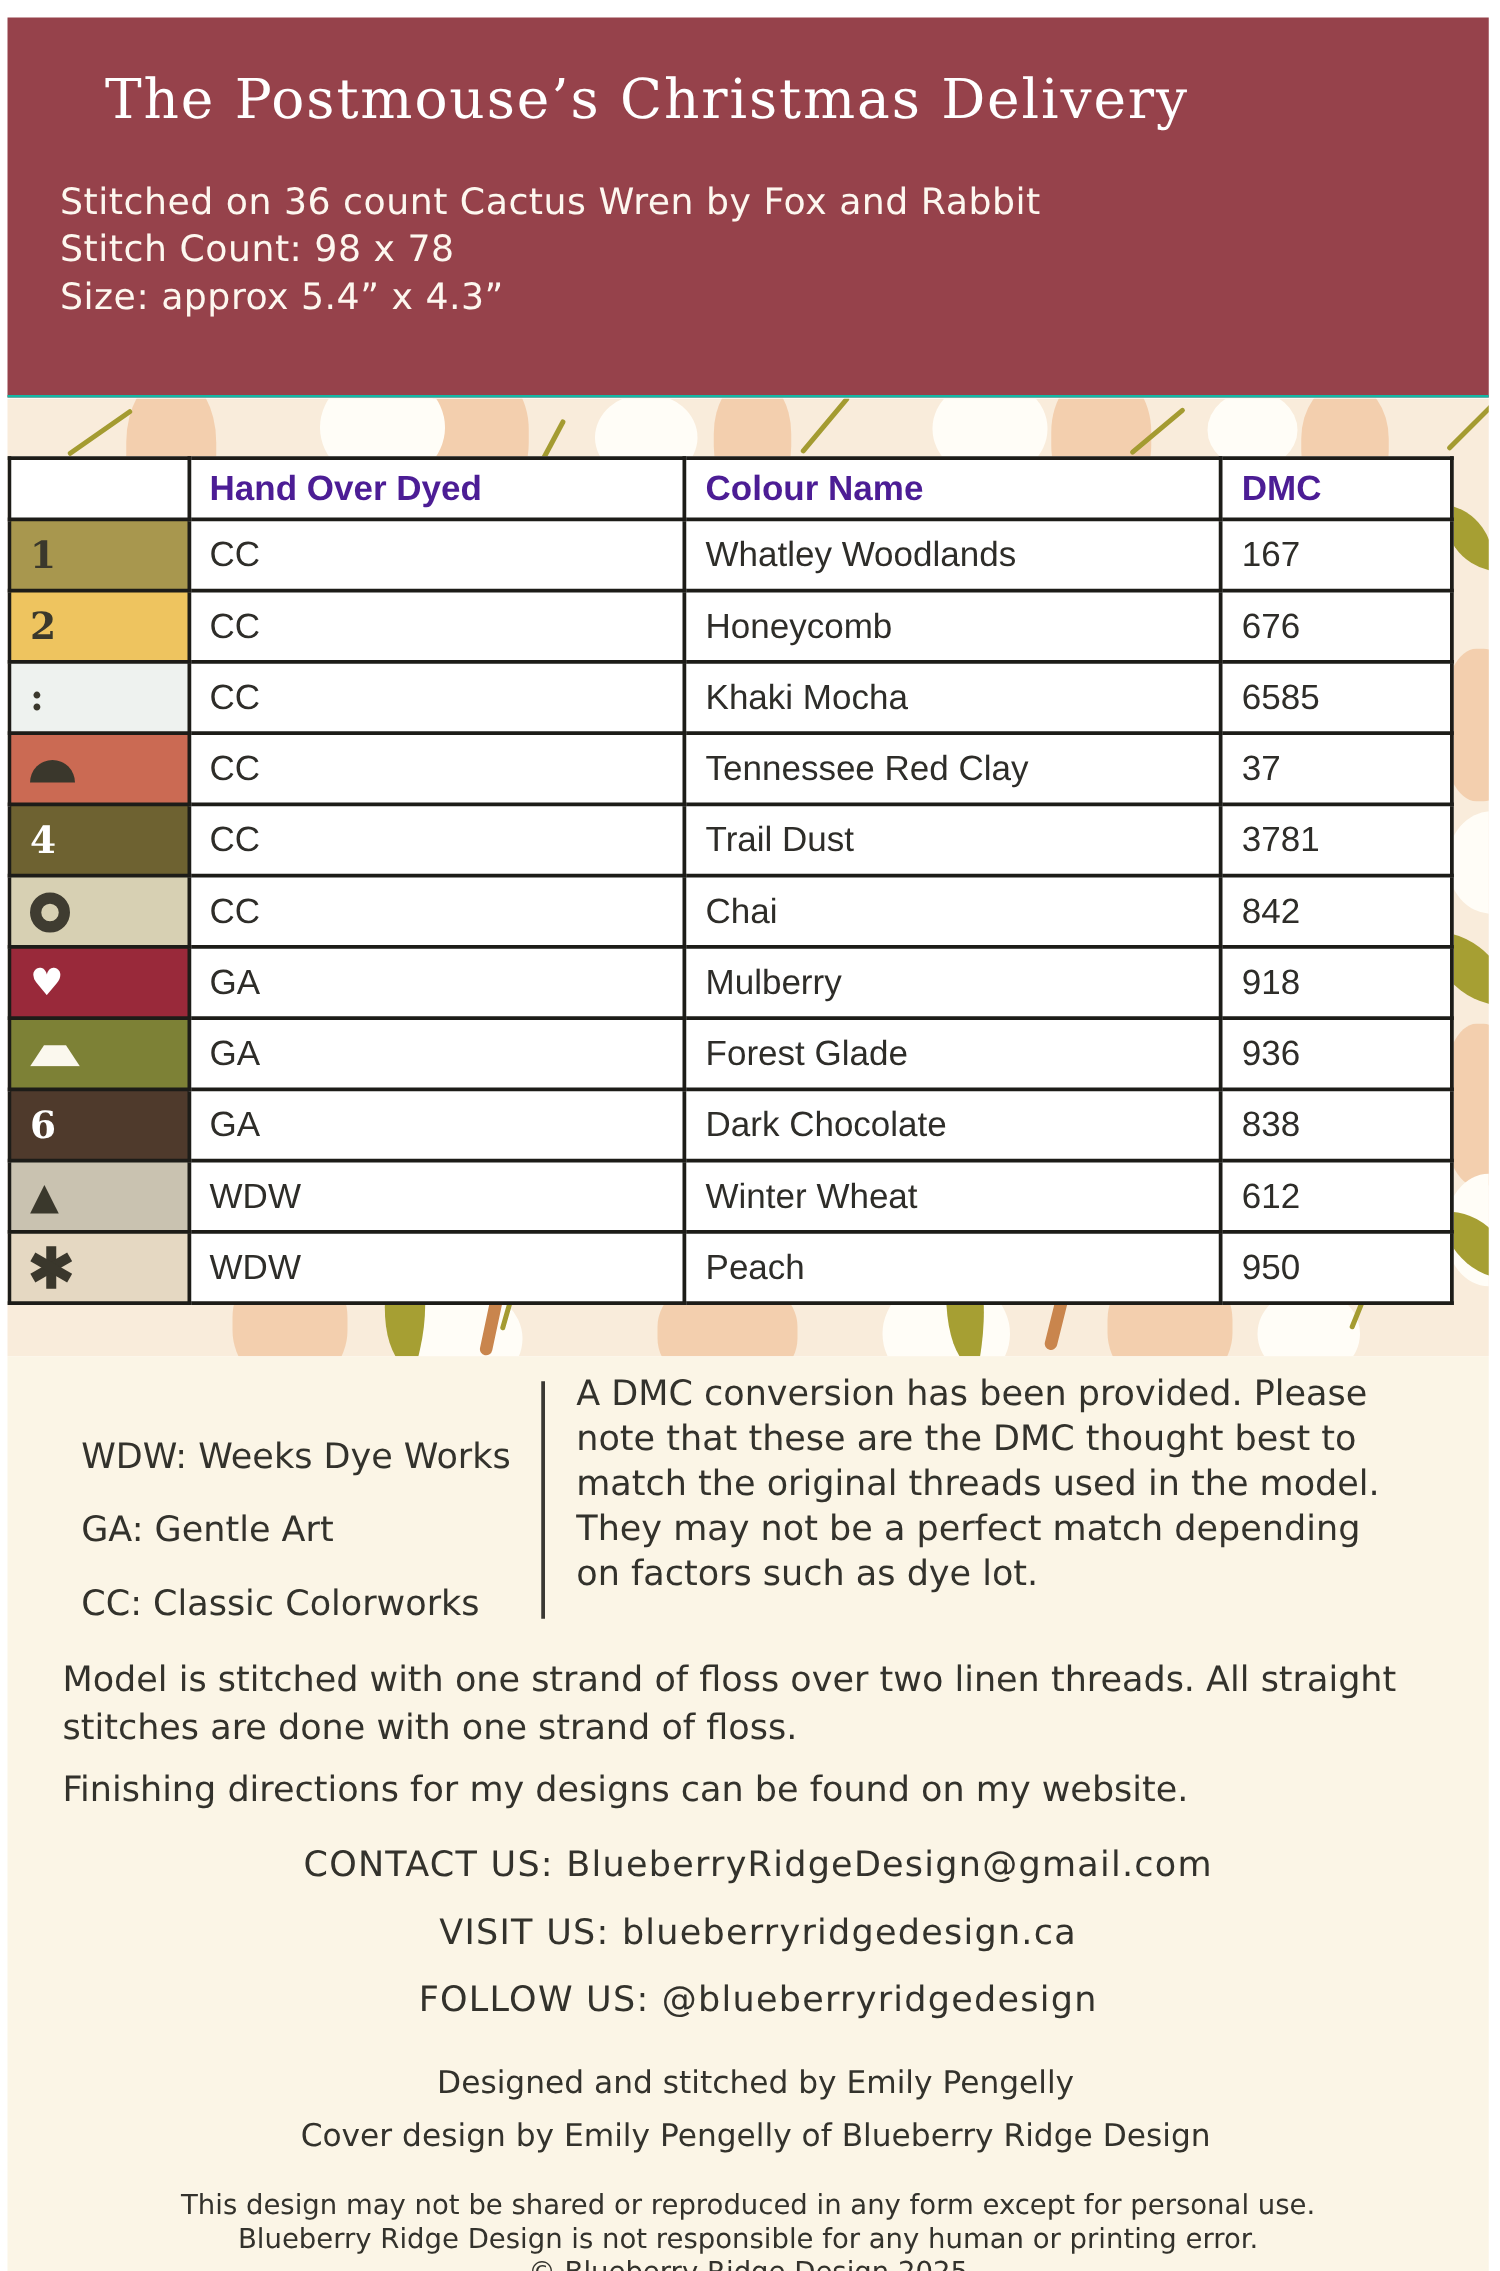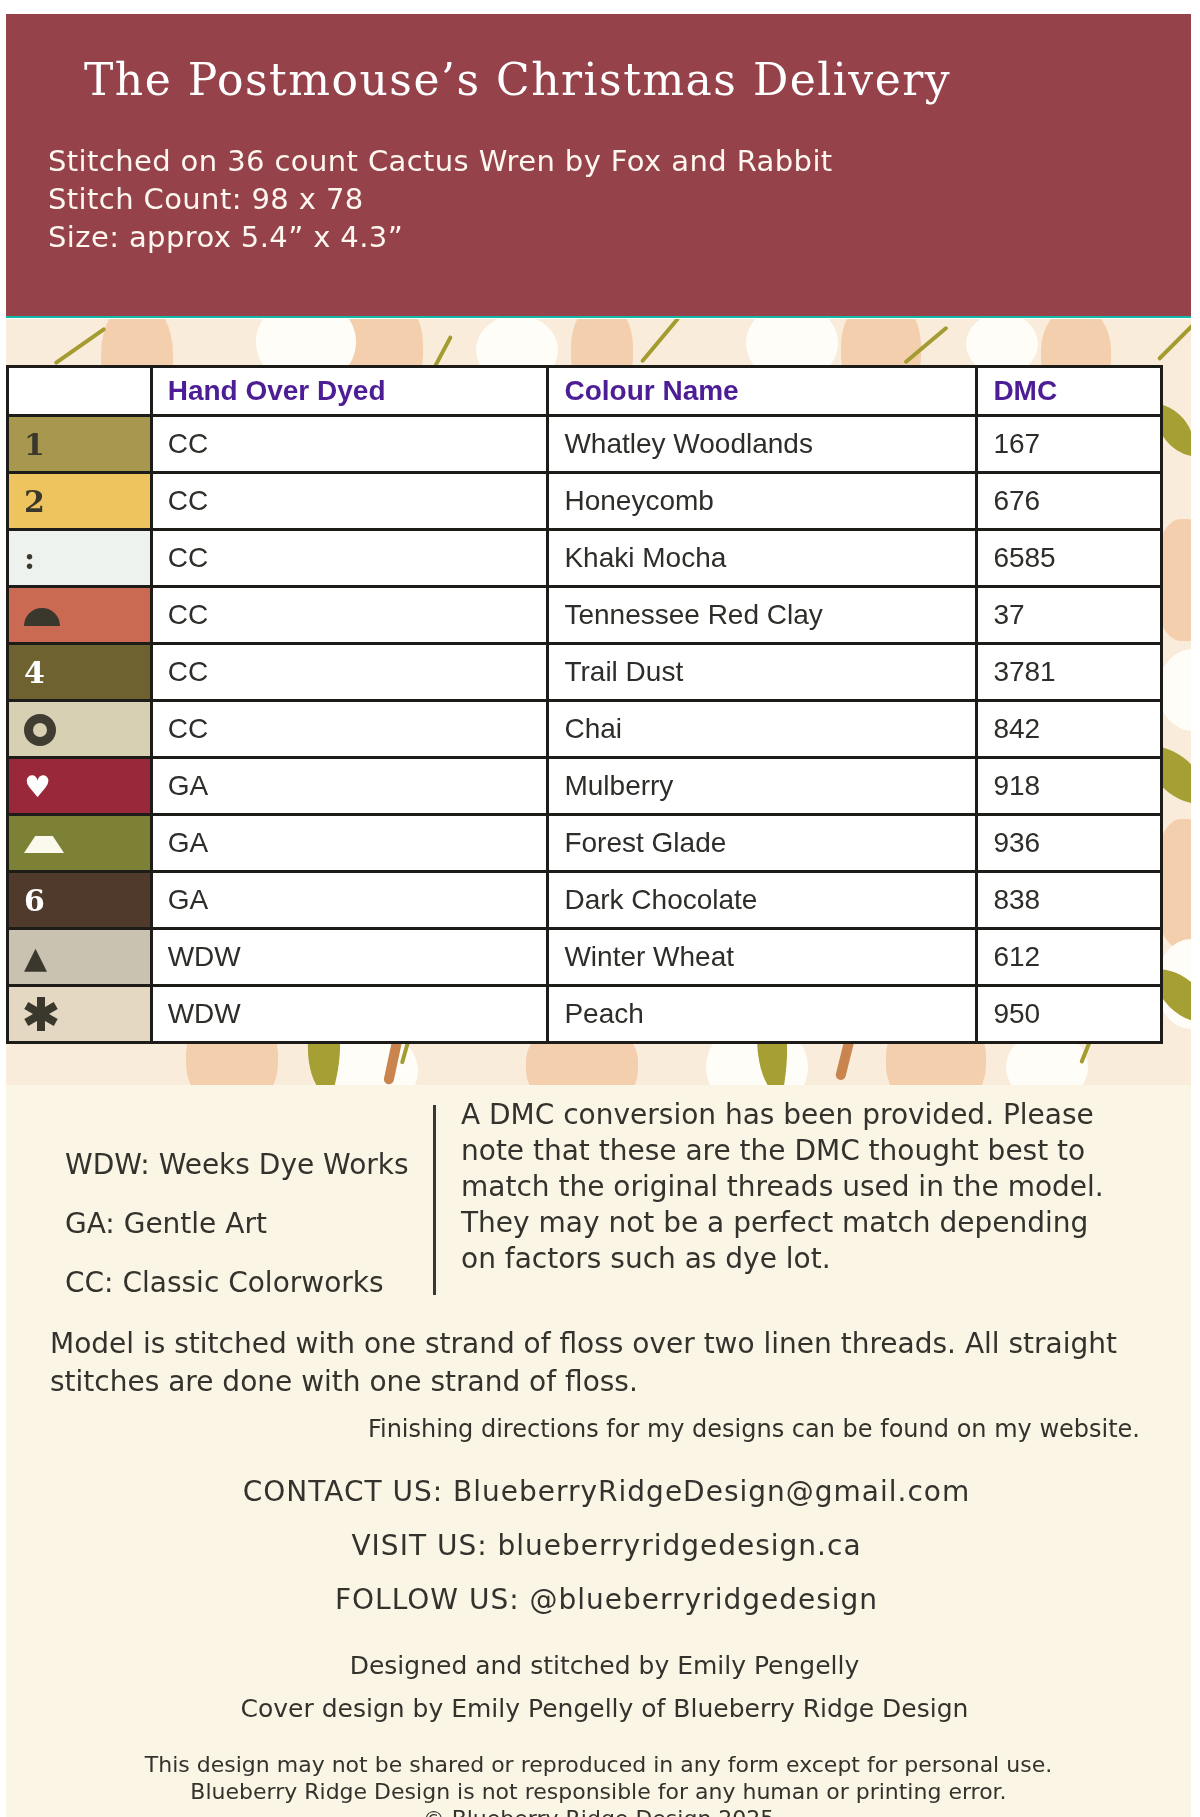--- a/index.html
+++ b/index.html
@@ -55,21 +55,21 @@
   
   .bottom{position:absolute;left:6px;top:1085px;width:1185px;height:732px;
           background:#fbf5e6;}
   .legend{position:absolute;left:59px;top:42px;margin-top:21px;}
   .legend p{margin:0 0 26px 0;font-size:28px;}
   .divider{position:absolute;left:427px;top:20px;width:3px;height:190px;background:#3a3833;}
   .conv{position:absolute;left:455px;top:12px;width:665px;margin:0;
         font-size:28px;line-height:36px;}
   .note1{position:absolute;left:44px;top:240px;width:1090px;margin:0;
          font-size:28px;line-height:38px;}
-  .note2{position:absolute;left:44px;top:330px;width:1090px;margin:0;font-size:24px;text-align:right;}
+  .note2{position:absolute;left:44px;top:330px;width:1090px;margin:0;font-size:28px;}
   .contact{position:absolute;left:0;top:390px;width:1185px;text-align:center;}
   .contact p{margin:0 0 21px 16px;font-size:28px;letter-spacing:1px;}
   .credits{position:absolute;left:0;top:566px;width:1185px;text-align:center;}
   .credits p{margin:0 0 13px 12px;font-size:25px;line-height:30px;}
   .disclaimer{position:absolute;left:0;top:666px;width:1185px;text-align:center;}
   .disclaimer p{margin:0;font-size:22px;line-height:27px;}
 </style>
 </head>
 <body>
 

